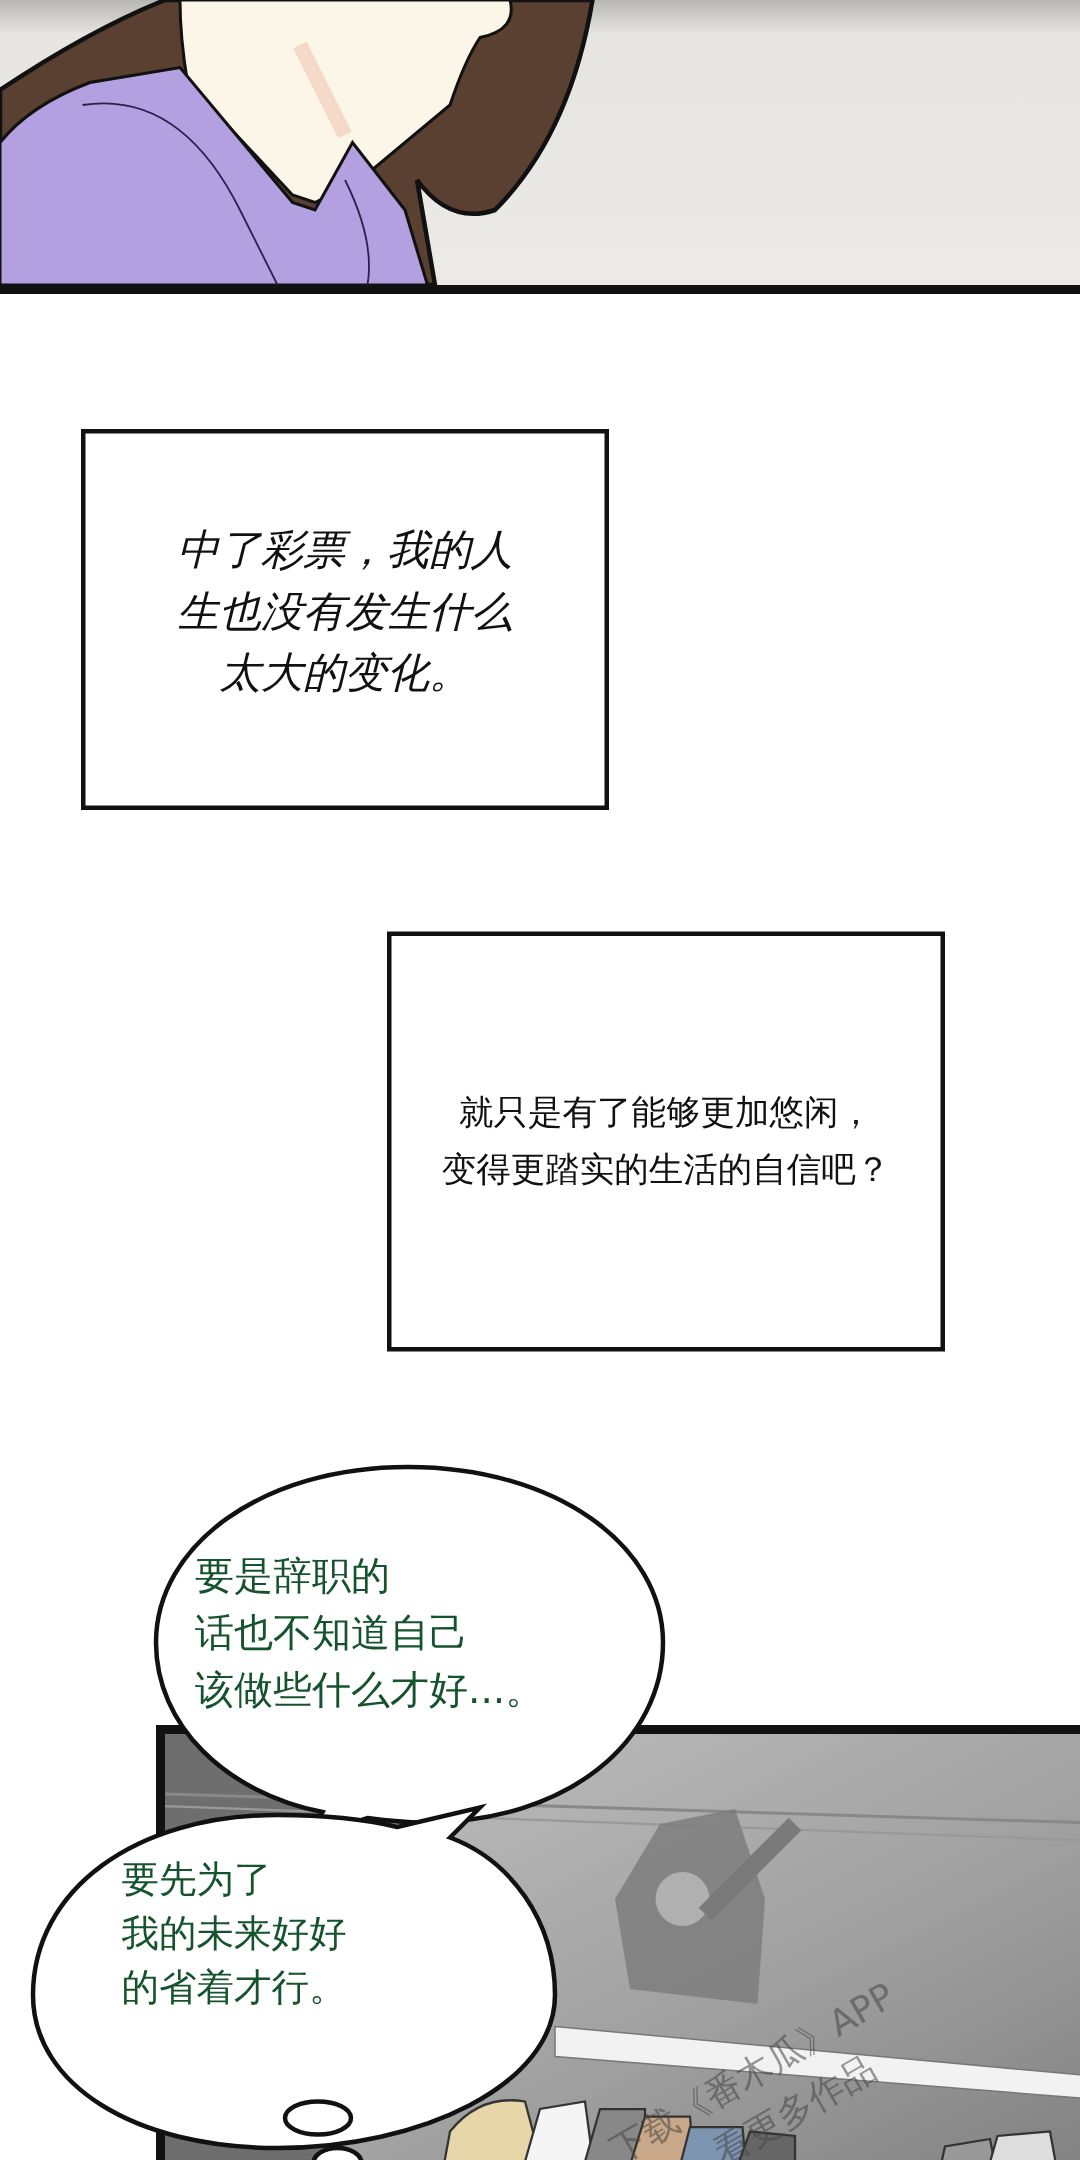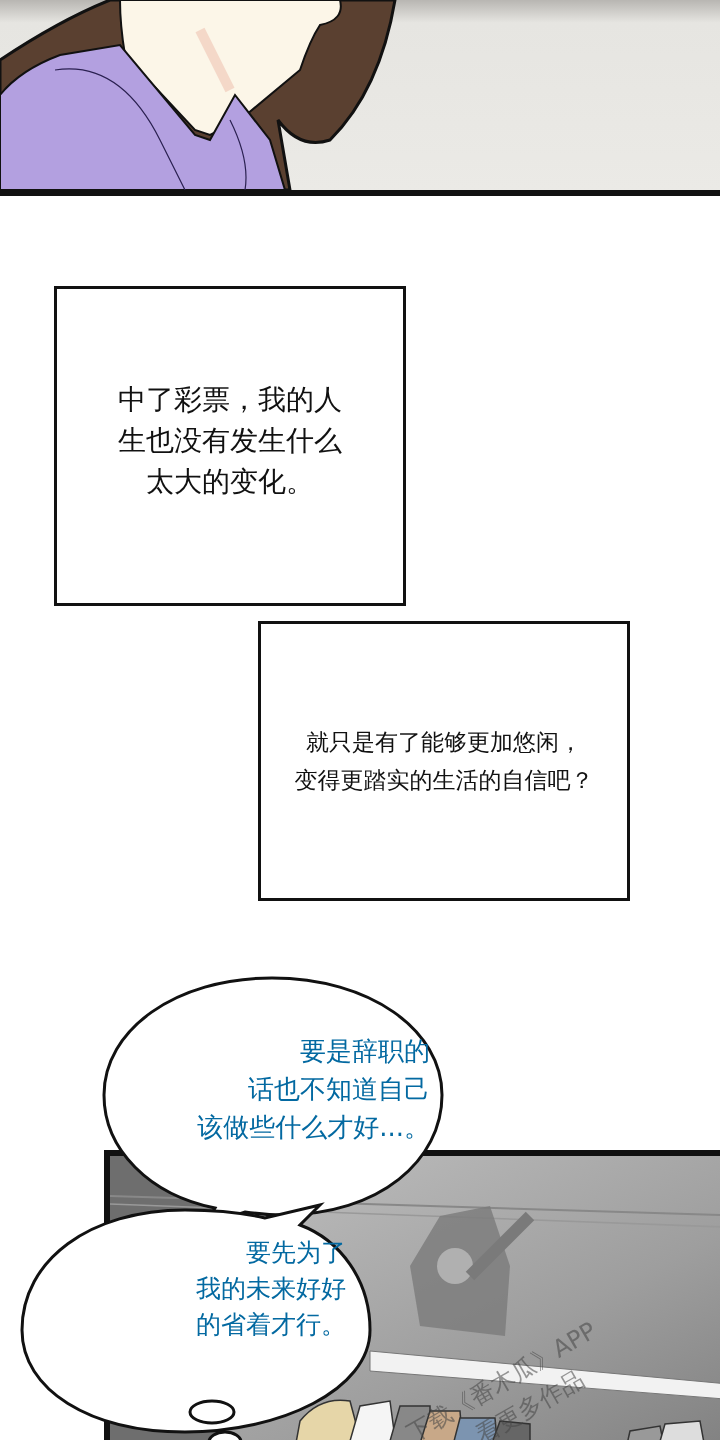--- a/index.html
+++ b/index.html
@@ -7,33 +7,33 @@
          font-family: "DejaVu Sans", "Liberation Sans", sans-serif; }
   .abs { position:absolute; }
   
   #top-panel { left:0; top:0; width:720px; height:190px; background:#ebeae6; overflow:hidden;
                border-bottom:6px solid #111; box-sizing:content-box; }
   #top-panel svg { position:absolute; left:0; top:0; }
   
   .narr { background:#fff; border:3px solid #111; box-sizing:border-box; display:flex;
           align-items:center; justify-content:center; text-align:center; color:#111; }
   .narr .txt { font-size:27px; line-height:38px; font-weight:500; white-space:pre-line; }
-  #box1 { left:54px; top:286px; width:352px; height:320px; }
+  #box1 { left:54px; top:286px; width:352px; height:254px;font-style:italic; }
   #box1 .txt { font-size:28px; line-height:41px; margin-top:-12px; }
   #box2 { left:258px; top:621px; width:372px; height:280px; }
   #box2 .txt { font-size:23px; line-height:38px; margin-top:0; }
   
   #bottom-panel { left:104px; top:1150px; width:640px; height:320px; background:#9a9a9a;
                   border:6px solid #111; overflow:hidden; }
   #bottom-panel svg { position:absolute; left:0; top:0; }
   
-  .bubble-text { position:absolute; text-align:right; color:#0369a1; white-space:pre-line;
+  .bubble-text { position:absolute; text-align:left; color:#14532d; white-space:pre-line;
                  font-size:26px; line-height:38px; }
   #bubble1-text { left:130px; top:1032px; width:300px; }
-  #bubble2-text { left:56px; top:1235px; width:290px; font-size:25px; line-height:36px; }
+  #bubble2-text { left:81px; top:1235px; width:290px; font-size:25px; line-height:36px; }
   .watermark { position:absolute; color:rgba(70,70,70,0.55); font-size:24px; transform:rotate(-30deg); white-space:nowrap; }
 </style>
 </head>
 <body>
 
 <div id="top-panel" class="abs">
   <svg width="720" height="190" viewBox="0 0 720 190">
     <defs>
       <linearGradient id="wallg" x1="0" y1="0" x2="0" y2="1">
         <stop offset="0" stop-color="#b8b6b2"></stop>

